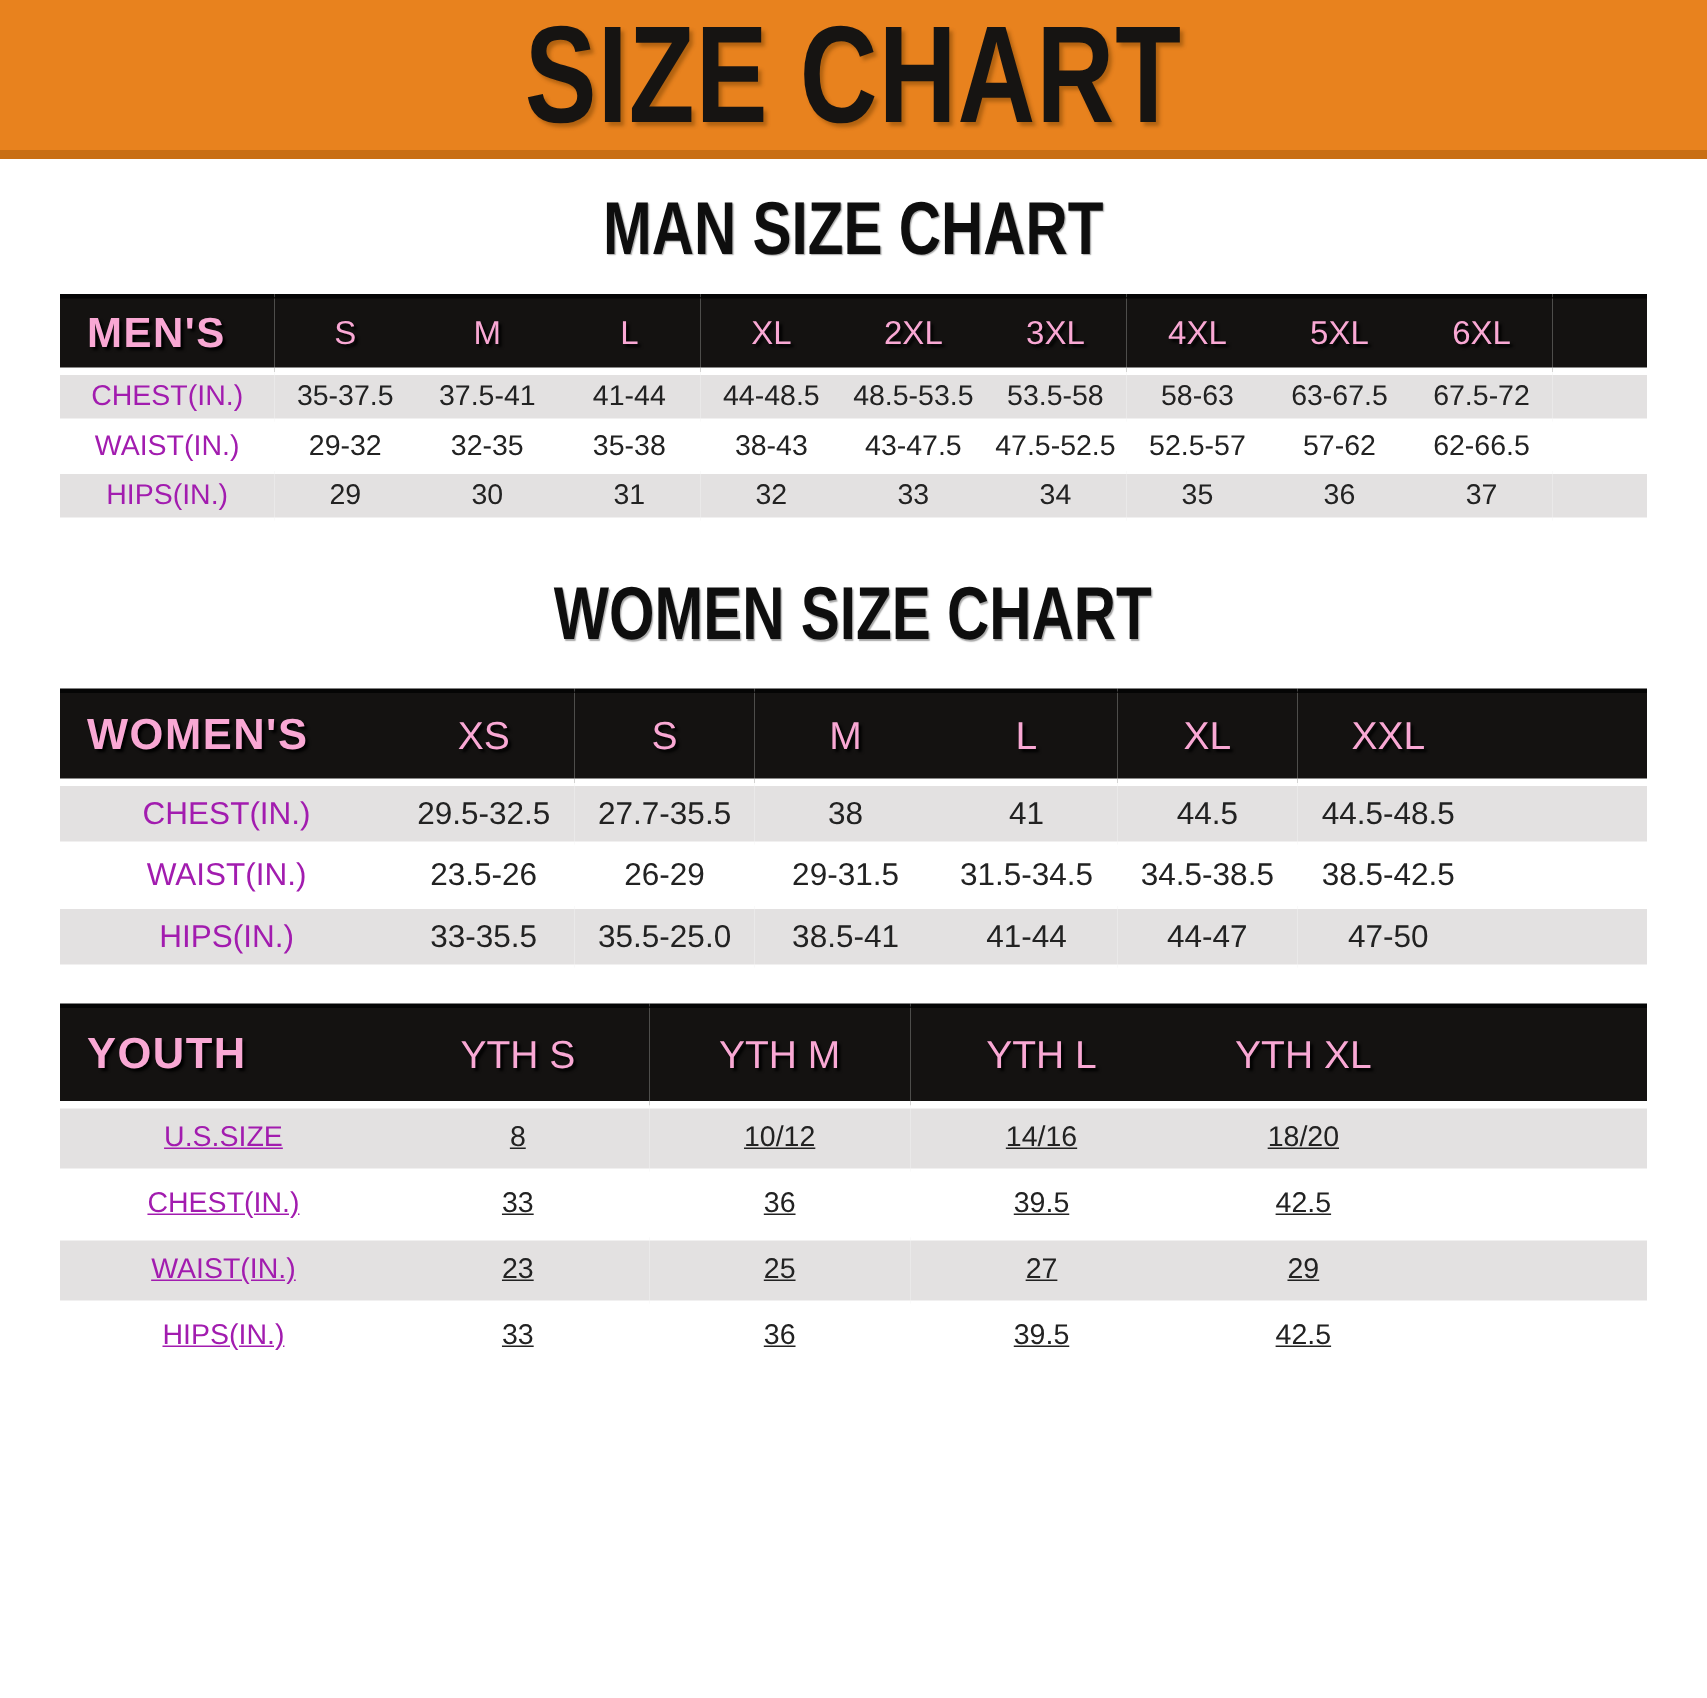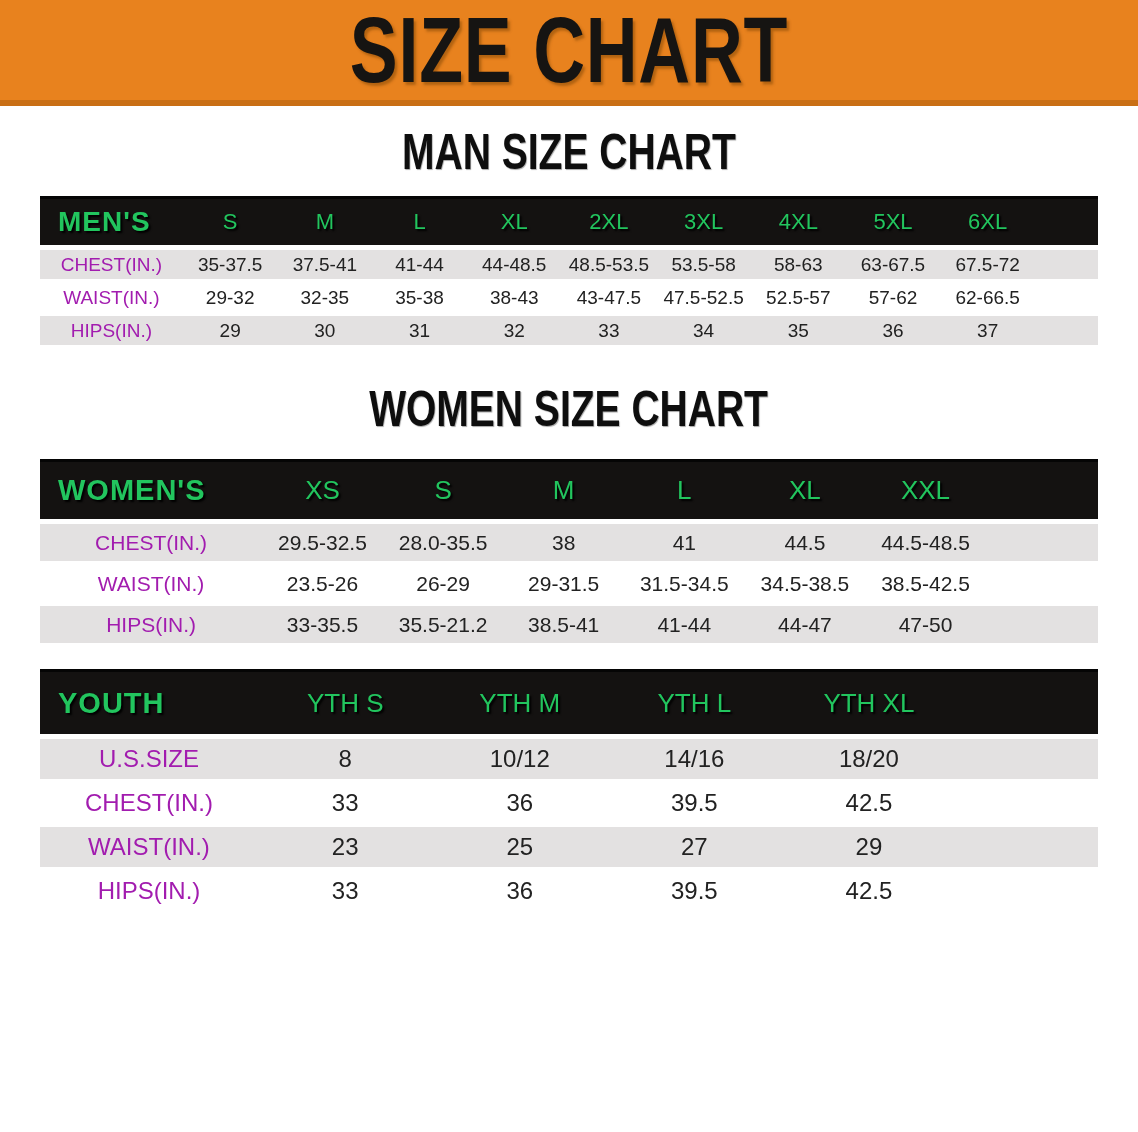--- a/index.html
+++ b/index.html
@@ -63,21 +63,21 @@
     border-collapse: collapse;
     table-layout: fixed;
     border-bottom: 2px solid #d2d0ce;
   }
   #men-table   { margin-top: 18px; }
   #women-table { margin-top: 24px; }
   #youth-table { margin-top: 22px; }
 
   .size-table thead th {
     background: #141211;
-    color: #22c55e;
+    color: #f9a8d4;
     font-weight: normal;
     text-align: center;
     border-top: 3px solid #050505;
     border-bottom: 5px solid #ffffff;
     text-shadow: 2px 2px 2px #000000;
   }
   .size-table thead th.corner {
     font-weight: bold;
     text-align: left;
     padding-left: 18px;
@@ -103,21 +103,21 @@
 
   #women-table thead th { height: 55px; font-size: 26px; }
   #women-table thead th.corner { font-size: 29px; }
   #women-table tbody td { height: 37px; font-size: 21px; }
   #women-table .c-label  { width: 21%; }
   #women-table .c-size   { width: 11.4%; }
   #women-table .c-spacer { width: 10.6%; }
 
   #youth-table thead th { height: 60px; font-size: 26px; }
   #youth-table thead th.corner { font-size: 29px; }
-  #youth-table tbody td { height: 40px; font-size: 24px; }
+  #youth-table tbody td { height: 40px; font-size: 19px; text-decoration: underline; }
   #youth-table .c-label  { width: 20.6%; }
   #youth-table .c-size   { width: 16.5%; }
   #youth-table .c-spacer { width: 13.4%; }
 
   
   .note { margin-top: 24px; }
   .note-line {
     margin: 0 0 0 38px;
     color: #A4342F;
     font-weight: bold;
@@ -237,41 +237,41 @@
           <th>L</th>
           <th>XL</th>
           <th>XXL</th>
           <th></th>
         </tr>
       </thead>
       <tbody>
         <tr>
           <td class="rlabel">CHEST(IN.)</td>
           <td>29.5-32.5</td>
-          <td>28.0-35.5</td>
+          <td>27.7-35.5</td>
           <td>38</td>
           <td>41</td>
           <td>44.5</td>
           <td>44.5-48.5</td>
           <td></td>
         </tr>
         <tr>
           <td class="rlabel">WAIST(IN.)</td>
           <td>23.5-26</td>
           <td>26-29</td>
           <td>29-31.5</td>
           <td>31.5-34.5</td>
           <td>34.5-38.5</td>
           <td>38.5-42.5</td>
           <td></td>
         </tr>
         <tr>
           <td class="rlabel">HIPS(IN.)</td>
           <td>33-35.5</td>
-          <td>35.5-21.2</td>
+          <td>35.5-25.0</td>
           <td>38.5-41</td>
           <td>41-44</td>
           <td>44-47</td>
           <td>47-50</td>
           <td></td>
         </tr>
       </tbody>
     </table>
 
 

